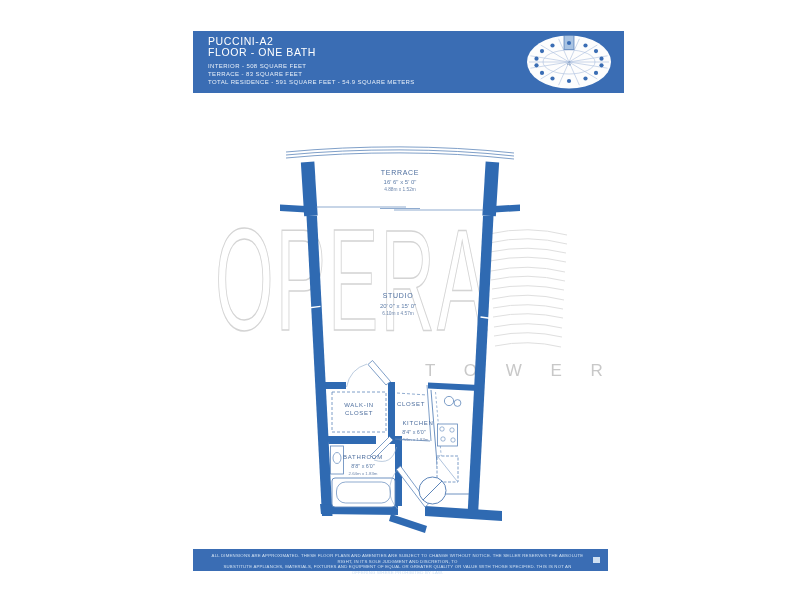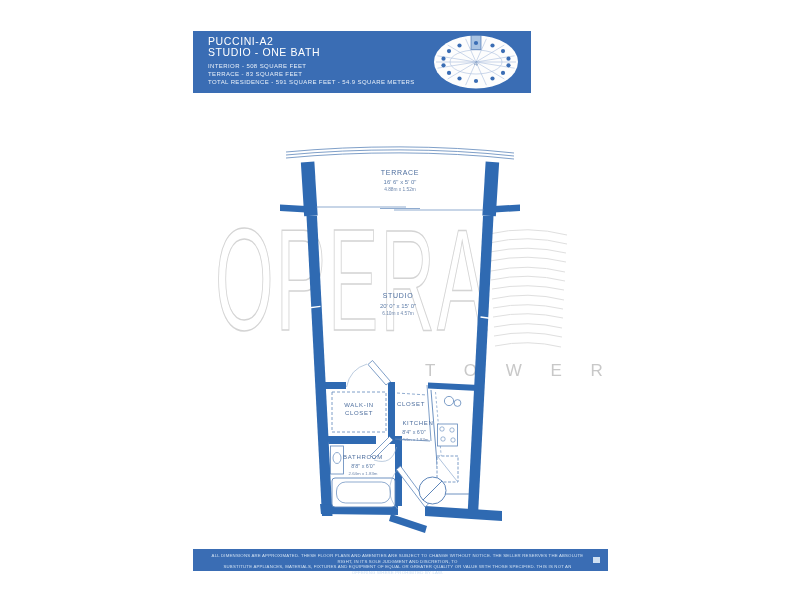--- a/index.html
+++ b/index.html
@@ -1,20 +1,20 @@
 <!DOCTYPE html>
 <html><head>
 <meta charset="utf-8">
 <style>
   html,body{margin:0;padding:0;background:#ffffff;}
   #page{position:relative;width:800px;height:600px;background:#ffffff;overflow:hidden;
         font-family:"Liberation Sans",sans-serif;}
 
   
-  .header{position:absolute;left:193px;top:31px;width:338px;height:62px;background:#3a6db4;}
+  .header{position:absolute;left:193px;top:31px;width:431px;height:62px;background:#3a6db4;}
   .h-title{position:absolute;left:15px;color:#ffffff;letter-spacing:.6px;font-size:10.5px;line-height:11px;white-space:nowrap;}
   .h-title.t1{top:5px;}
   .h-title.t2{top:16px;}
   .h-stats{position:absolute;left:15px;top:31px;font-size:6px;line-height:8px;color:#e8f0fa;letter-spacing:.4px;}
   .keyplate{position:absolute;right:10px;top:2px;}
 
   
   .wm{position:absolute;left:190px;top:210px;}
 
   
@@ -30,21 +30,21 @@
           text-align:center;letter-spacing:.2px;}
   .eh-icon{position:absolute;right:8px;top:8px;width:7px;height:6px;background:#cfe0f2;}
 </style>
 </head>
 <body>
 
 <div id="page">
 
   <div class="header">
     <div class="h-title t1">PUCCINI-A2</div>
-    <div class="h-title t2">STUDIO - ONE BATH</div>
+    <div class="h-title t2">FLOOR - ONE BATH</div>
     <div class="h-stats">
       <div>INTERIOR - 508 SQUARE FEET</div>
       <div>TERRACE - 83 SQUARE FEET</div>
       <div>TOTAL RESIDENCE - 591 SQUARE FEET - 54.9 SQUARE METERS</div>
     </div>
 
     <svg class="keyplate" width="90" height="58" viewBox="0 0 90 58">
       <ellipse cx="45" cy="29" rx="42" ry="26.5" fill="#fdfdfd"></ellipse>
       <g stroke="#a9bedd" stroke-width="0.6">
         <line x1="5" y1="29" x2="85" y2="29"></line>

